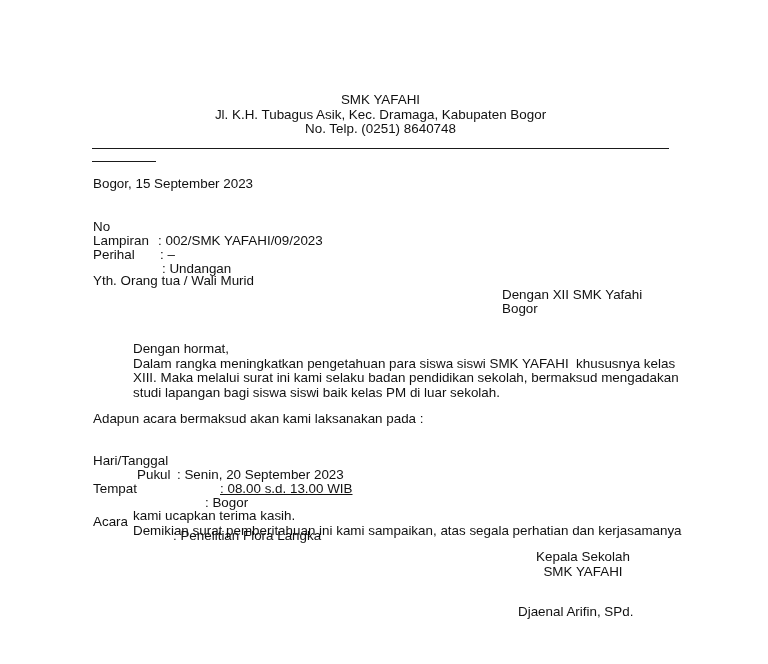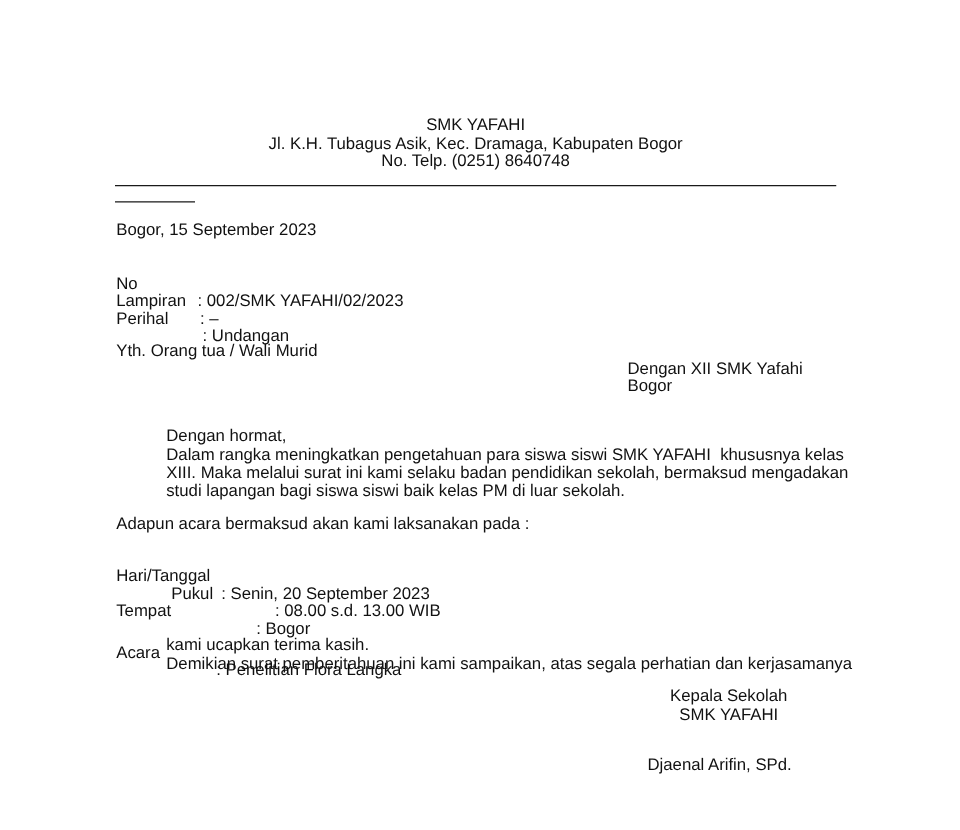--- a/index.html
+++ b/index.html
@@ -57,21 +57,21 @@
   <div>No. Telp. (0251) 8640748</div>
 </div>
 
 <div class="rule" style="left:92px; top:148px; width:577px;"></div>
 <div class="rule" style="left:92px; top:161px; width:64px;"></div>
 
 <div class="abs" style="left:93px; top:177px;text-align:center;">Bogor, 15 September 2023</div>
 
 <div class="field-row" style="top:205px;">
   <span class="label">No</span>
-  <span class="colon" style="left:65px;">: 002/SMK YAFAHI/02/2023</span>
+  <span class="colon" style="left:65px;">: 002/SMK YAFAHI/09/2023</span>
 </div>
 <div class="field-row" style="top:219px;">
   <span class="label">Lampiran</span>
   <span class="colon" style="left:67px;">: –</span>
 </div>
 <div class="field-row" style="top:233px;">
   <span class="label">Perihal</span>
   <span class="colon" style="left:69px;">: Undangan</span>
 </div>
 
@@ -87,21 +87,21 @@
 </div>
 
 <div class="abs" style="left:93px; top:412px;">Adapun acara bermaksud akan kami laksanakan pada :</div>
 
 <div class="field-row" style="top:439px;">
   <span class="label">Hari/Tanggal</span>
   <span class="colon" style="left:84px;">: Senin, 20 September 2023</span>
 </div>
 <div class="field-row" style="top:453px;margin-left:44px;">
   <span class="label">Pukul</span>
-  <span class="colon" style="left:83px;">: 08.00 s.d. 13.00 WIB</span>
+  <span class="colon" style="left:83px;text-decoration:underline;">: 08.00 s.d. 13.00 WIB</span>
 </div>
 <div class="field-row" style="top:467px;">
   <span class="label">Tempat</span>
   <span class="colon" style="left:84px;margin-left:28px;">: Bogor</span>
 </div>
 <div class="field-row" style="top:500px;text-align:right;">
   <span class="label">Acara</span>
   <span class="colon" style="left:80px;">: Penelitian Flora Langka</span>
 </div>
 

